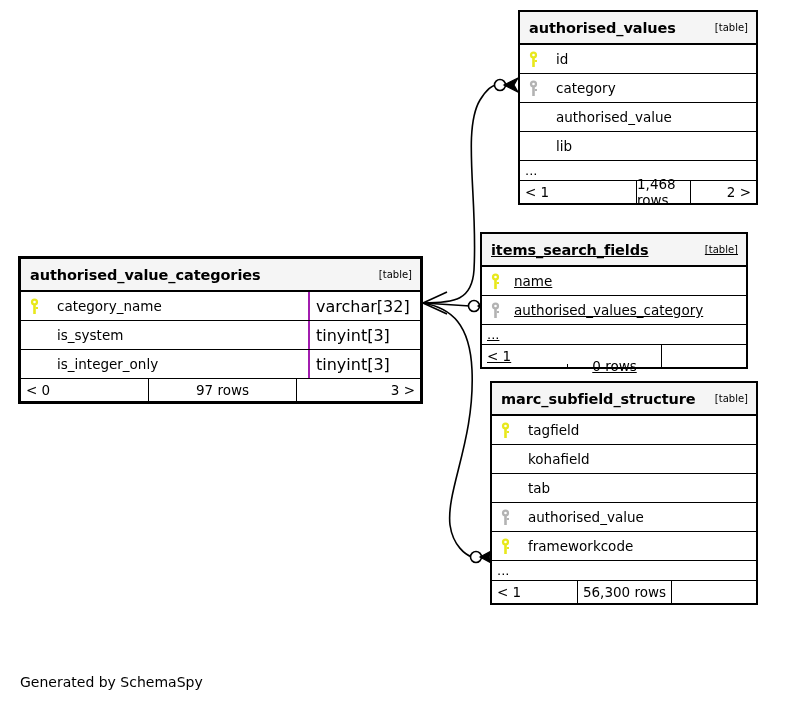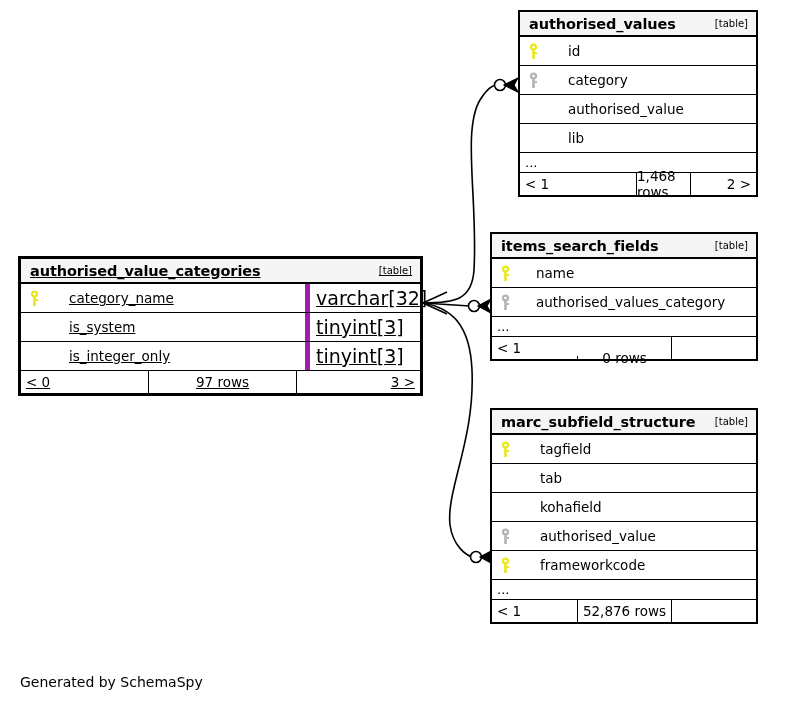--- a/index.html
+++ b/index.html
@@ -38,21 +38,21 @@
     border: 2px solid #000000;
     box-sizing: border-box;
   }
   .table-node.focus {
     border-width: 3px;
   }
 
   .tbl-header {
     background: #f5f5f5;
     border-bottom: 2px solid #000000;
-    height: 25px;
+    height: 33px;
     display: flex;
     align-items: center;
     justify-content: space-between;
     padding: 0 8px 0 9px;
     box-sizing: border-box;
   }
   .tbl-name {
     font-weight: bold;
     font-size: 14.5px;
     letter-spacing: -0.1px;
@@ -66,21 +66,20 @@
   .tbl-rows {
     display: block;
   }
 
   .col-row {
     display: flex;
     align-items: stretch;
     border-bottom: 1px solid #000000;
     height: 29px;
     box-sizing: border-box;
-    gap: 12px;
   }
   .col-row:last-child { border-bottom: none; }
 
   .col-keycell {
     width: 26px;
     flex: 0 0 26px;
     display: flex;
     align-items: center;
     justify-content: center;
   }
@@ -90,23 +89,23 @@
     align-items: center;
     font-size: 13.5px;
     padding-left: 10px;
     white-space: nowrap;
     overflow: hidden;
   }
   .col-type {
     flex: 0 0 auto;
     display: flex;
     align-items: center;
-    font-size: 19px;
+    font-size: 16px;
     padding: 0 6px 0 6px;
-    border-left: 5px solid #a21caf;
+    border-left: 2px solid #a21caf;
     white-space: nowrap;
   }
 
   
   .ellipsis-row {
     height: 20px;
     border-bottom: 1px solid #000000;
     display: flex;
     align-items: center;
     padding-left: 5px;
@@ -225,21 +224,21 @@
       <div class="ellipsis-row">...</div>
 
       <div class="tbl-footer">
         <span class="foot-cell foot-left" style="flex:0 0 68px;">&lt; 1</span>
         <span class="foot-cell foot-mid" style="flex:1 1 auto;margin-left:48px;">1,468 rows</span>
         <span class="foot-cell foot-right" style="flex:0 0 66px;">2 &gt;</span>
       </div>
     </div>
   </div>
 
-  <div class="table-node focus" style="left:18px; top:256px; width:405px;text-decoration:underline;">
+  <div class="table-node focus" style="left:18px; top:256px; width:405px;">
     <div class="tbl-header">
       <span class="tbl-name">authorised_value_categories</span>
       <span class="tbl-kind">[table]</span>
     </div>
     <div class="tbl-rows">
 
       <div class="col-row">
         <span class="col-keycell">
           <svg class="keyicon" width="9" height="17" viewBox="0 0 9 17">
             <circle cx="4.5" cy="4" r="3.6" fill="#e8e81c"></circle>
@@ -265,21 +264,21 @@
       </div>
 
       <div class="tbl-footer">
         <span class="foot-cell foot-left" style="flex:0 0 127px;">&lt; 0</span>
         <span class="foot-cell foot-mid" style="flex:1 1 auto;">97 rows</span>
         <span class="foot-cell foot-right" style="flex:0 0 124px;">3 &gt;</span>
       </div>
     </div>
   </div>
 
-  <div class="table-node" style="left:490px; top:232px; width:268px;">
+  <div class="table-node" style="left:480px; top:232px; width:268px;text-decoration:underline;">
     <div class="tbl-header">
       <span class="tbl-name">items_search_fields</span>
       <span class="tbl-kind">[table]</span>
     </div>
     <div class="tbl-rows">
 
       <div class="col-row">
         <span class="col-keycell">
           <svg class="keyicon" width="9" height="17" viewBox="0 0 9 17">
             <circle cx="4.5" cy="4" r="3.6" fill="#e8e81c"></circle>
@@ -306,21 +305,21 @@
       <div class="ellipsis-row">...</div>
 
       <div class="tbl-footer">
         <span class="foot-cell foot-left" style="flex:0 0 85px;">&lt; 1</span>
         <span class="foot-cell foot-mid" style="flex:1 1 auto;margin-top:19px;">0 rows</span>
         <span class="foot-cell foot-right" style="flex:0 0 85px;"></span>
       </div>
     </div>
   </div>
 
-  <div class="table-node" style="left:490px; top:408px; width:268px;">
+  <div class="table-node" style="left:490px; top:381px; width:268px;">
     <div class="tbl-header">
       <span class="tbl-name">marc_subfield_structure</span>
       <span class="tbl-kind">[table]</span>
     </div>
     <div class="tbl-rows">
 
       <div class="col-row">
         <span class="col-keycell">
           <svg class="keyicon" width="9" height="17" viewBox="0 0 9 17">
             <circle cx="4.5" cy="4" r="3.6" fill="#e8e81c"></circle>
@@ -328,26 +327,26 @@
             <rect x="3.2" y="6" width="2.6" height="10" fill="#e8e81c"></rect>
             <rect x="5.8" y="9" width="2.2" height="2" fill="#e8e81c"></rect>
           </svg>
         </span>
         <span class="col-name">tagfield</span>
       </div>
 
 
       <div class="col-row">
         <span class="col-keycell"></span>
+        <span class="col-name">kohafield</span>
+      </div>
+
+      <div class="col-row">
+        <span class="col-keycell"></span>
         <span class="col-name">tab</span>
-      </div>
-
-      <div class="col-row">
-        <span class="col-keycell"></span>
-        <span class="col-name">kohafield</span>
       </div>
 
       <div class="col-row">
         <span class="col-keycell">
           <svg class="keyicon" width="9" height="17" viewBox="0 0 9 17">
             <circle cx="4.5" cy="4" r="3.6" fill="#b3b3b3"></circle>
             <circle cx="4.5" cy="4" r="1.3" fill="#ffffff"></circle>
             <rect x="3.2" y="6" width="2.6" height="10" fill="#b3b3b3"></rect>
             <rect x="5.8" y="9" width="2.2" height="2" fill="#b3b3b3"></rect>
           </svg>
@@ -364,21 +363,21 @@
             <rect x="5.8" y="9" width="2.2" height="2" fill="#e8e81c"></rect>
           </svg>
         </span>
         <span class="col-name">frameworkcode</span>
       </div>
 
       <div class="ellipsis-row">...</div>
 
       <div class="tbl-footer">
         <span class="foot-cell foot-left" style="flex:0 0 85px;">&lt; 1</span>
-        <span class="foot-cell foot-mid" style="flex:1 1 auto;">52,876 rows</span>
+        <span class="foot-cell foot-mid" style="flex:1 1 auto;">56,300 rows</span>
         <span class="foot-cell foot-right" style="flex:0 0 85px;"></span>
       </div>
     </div>
   </div>
 
   <div class="credit">Generated by SchemaSpy</div>
 
 </div>
 
 </body></html>

